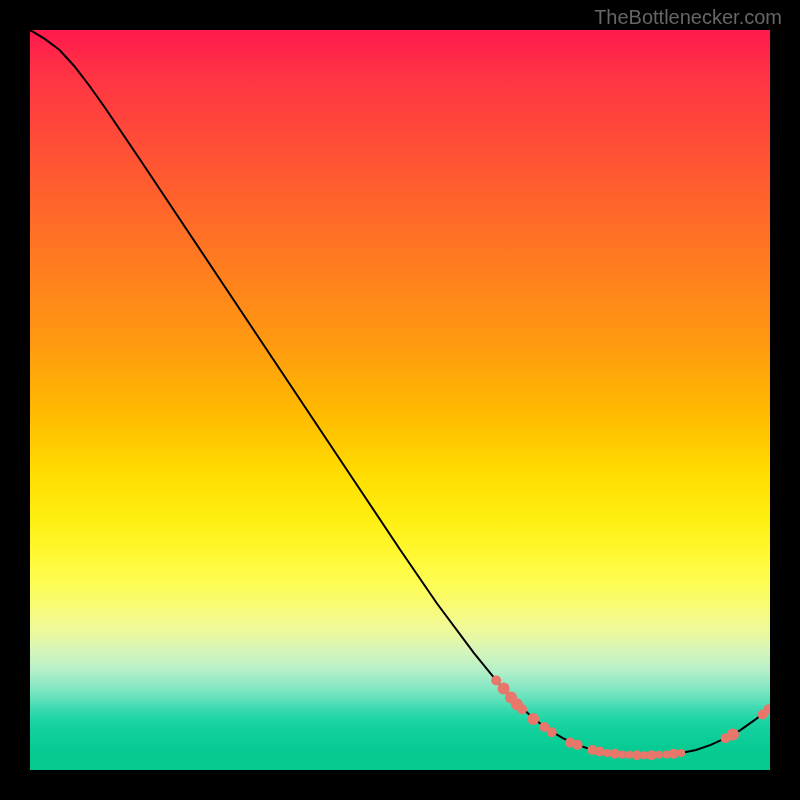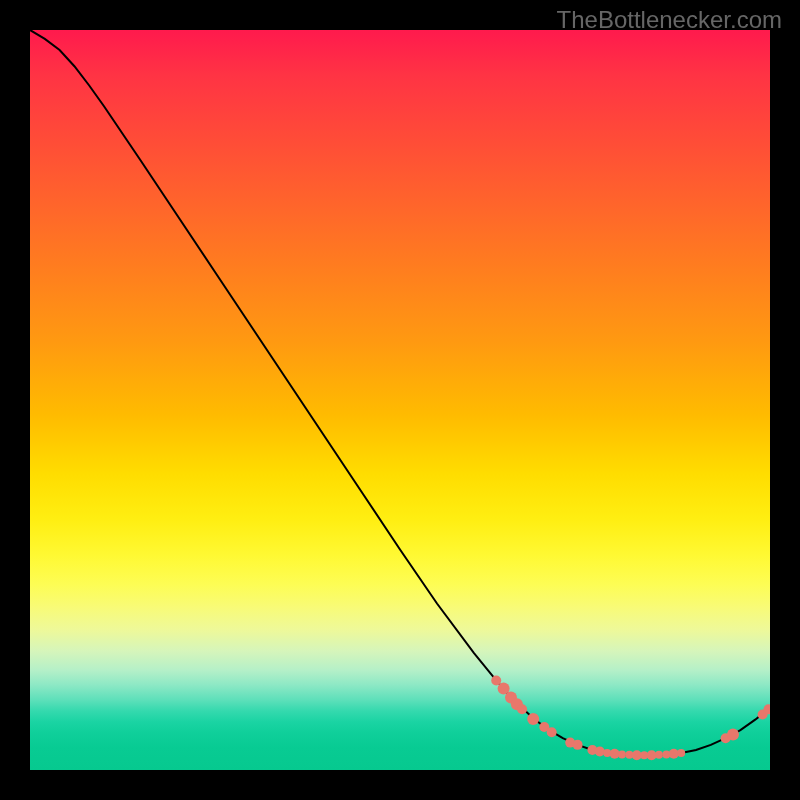--- a/index.html
+++ b/index.html
@@ -9,21 +9,21 @@
     background: #000;
     position: relative;
     font-family: Arial, sans-serif;
     overflow: hidden;
   }
   .watermark {
     position: absolute;
     top: 6px;
     right: 18px;
     color: #666;
-    font-size: 24px;
+    font-size: 20px;
     font-weight: normal;
     z-index: 10;
   }
   .plot-area {
     position: absolute;
     left: 30px;
     top: 30px;
     width: 740px;
     height: 740px;
   }

